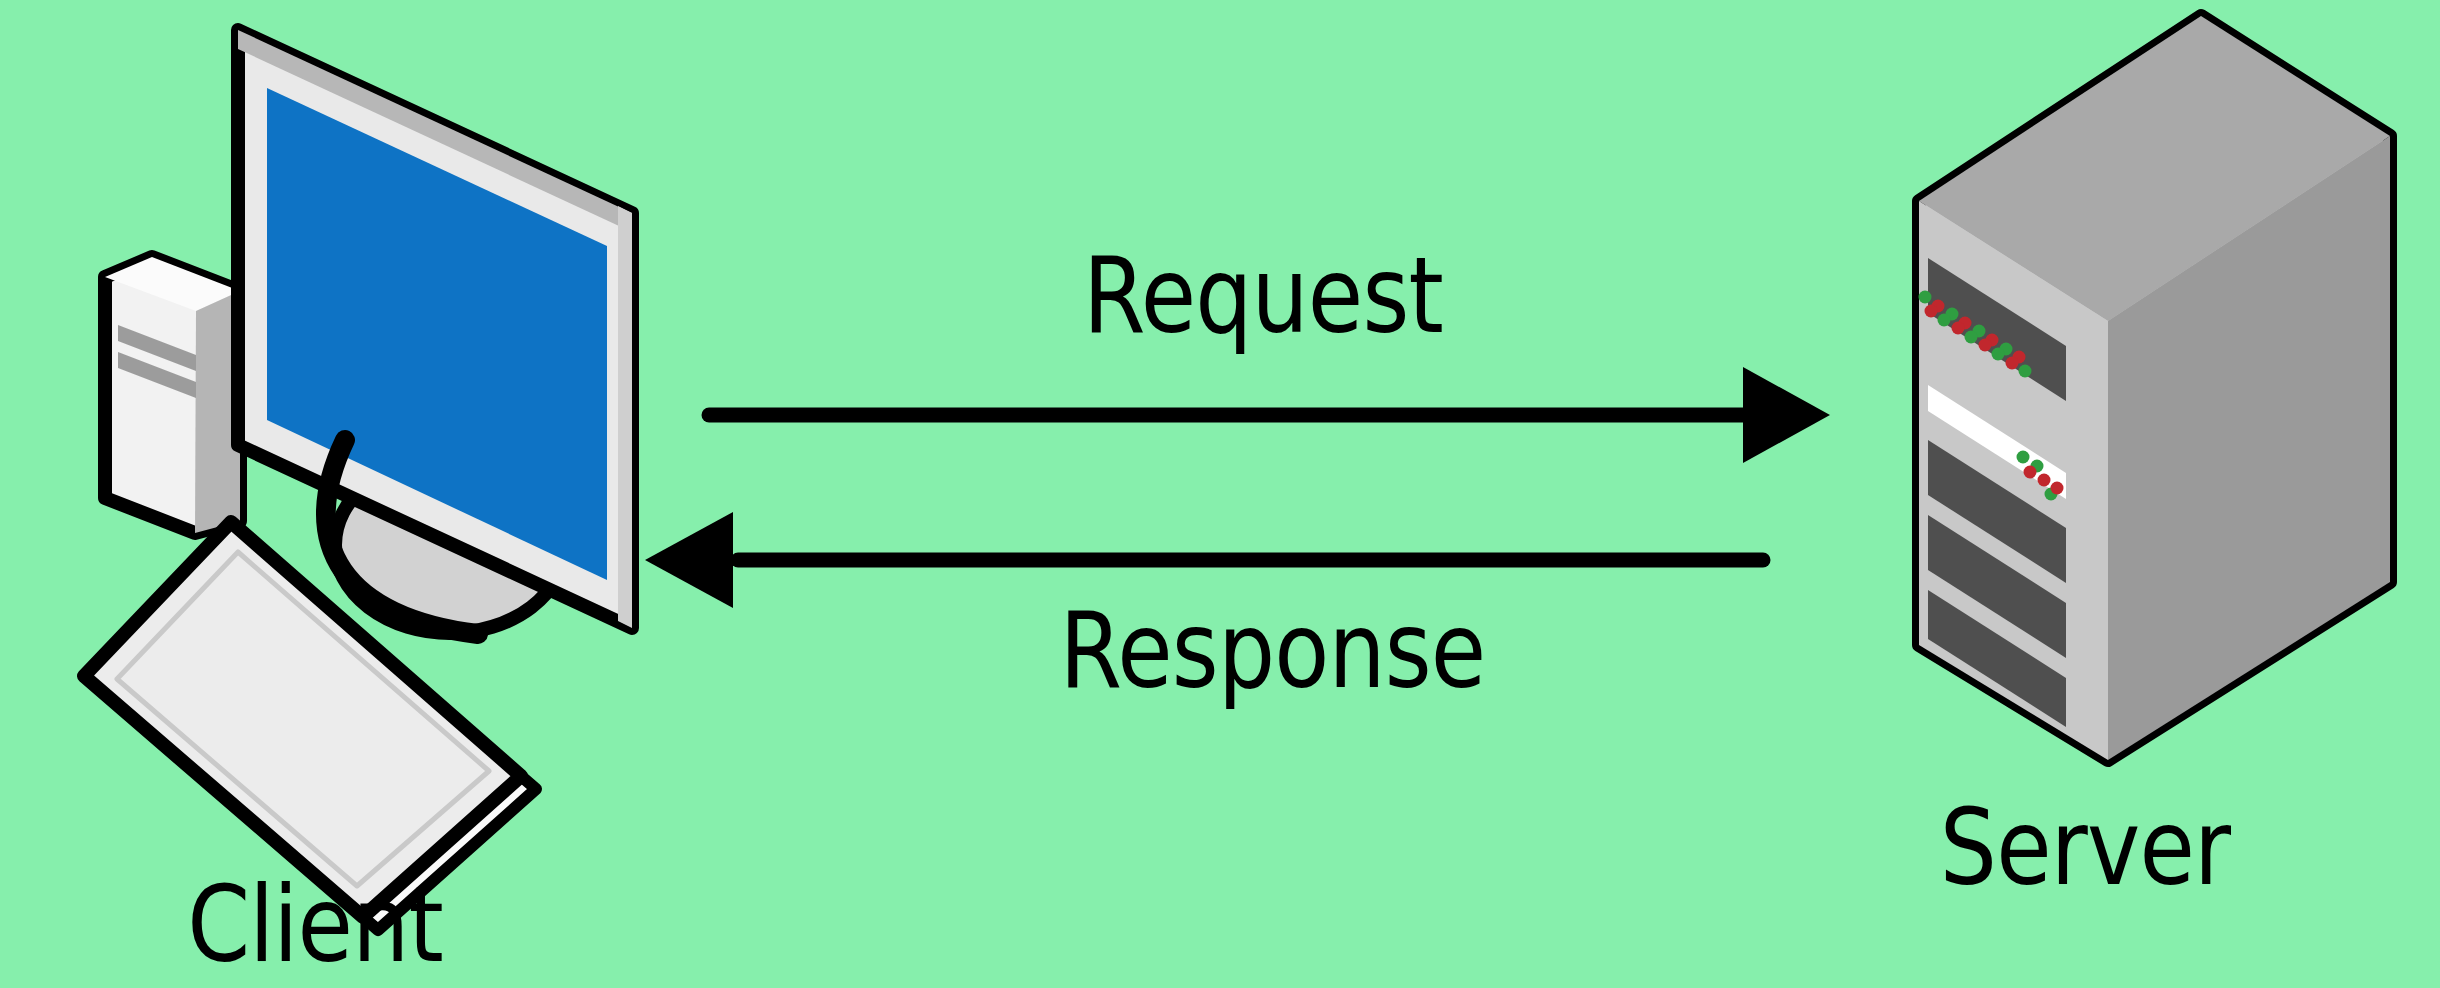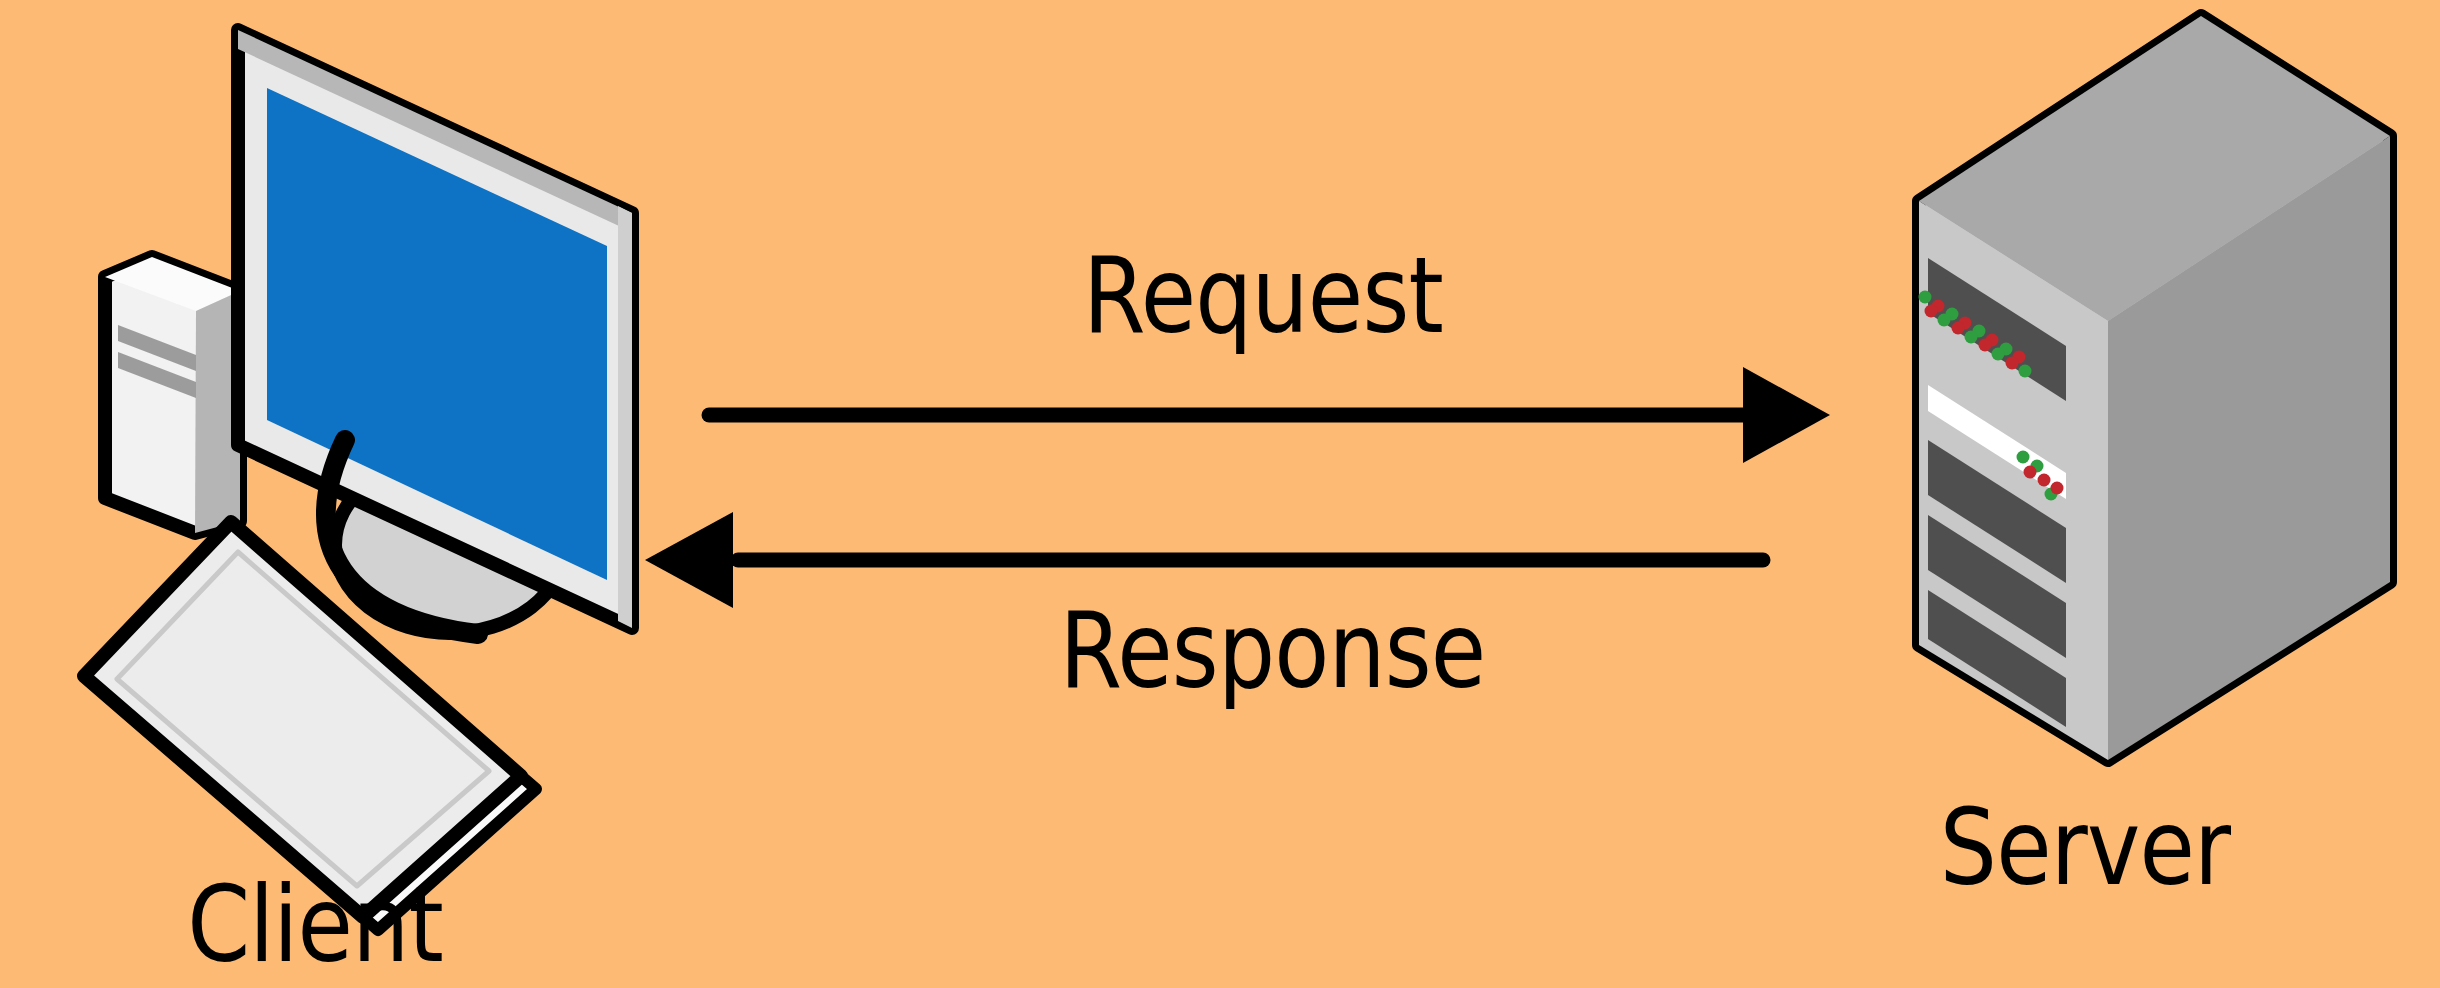--- a/index.html
+++ b/index.html
@@ -1,16 +1,16 @@
 <!DOCTYPE html>
 <html><head>
 <meta charset="utf-8">
 <style>
   html,body { margin:0; padding:0; background:#ffffff; }
-  .stage { position:relative; width:2440px; height:988px; background:#fdba74; overflow:hidden;
+  .stage { position:relative; width:2440px; height:988px; background:#86efac; overflow:hidden;
            font-family:"DejaVu Sans","Liberation Sans",sans-serif; }
   .stage svg { position:absolute; left:0; top:0; }
   .ol  { stroke:#000000; stroke-width:14; stroke-linejoin:round; }
   .ol2 { stroke:#000000; stroke-width:12; stroke-linejoin:round; }
   .lbl { position:absolute; width:500px; text-align:center; line-height:1; white-space:nowrap;
          font-size:106px; letter-spacing:-1px; color:#000000; transform:scaleX(0.85); }
 </style>
 </head>
 <body>
 

